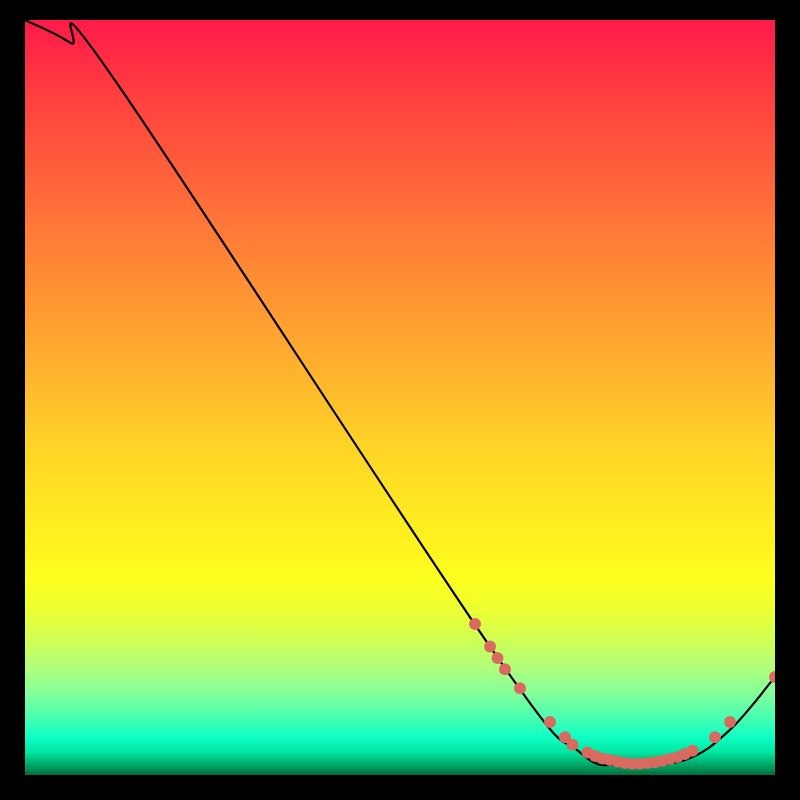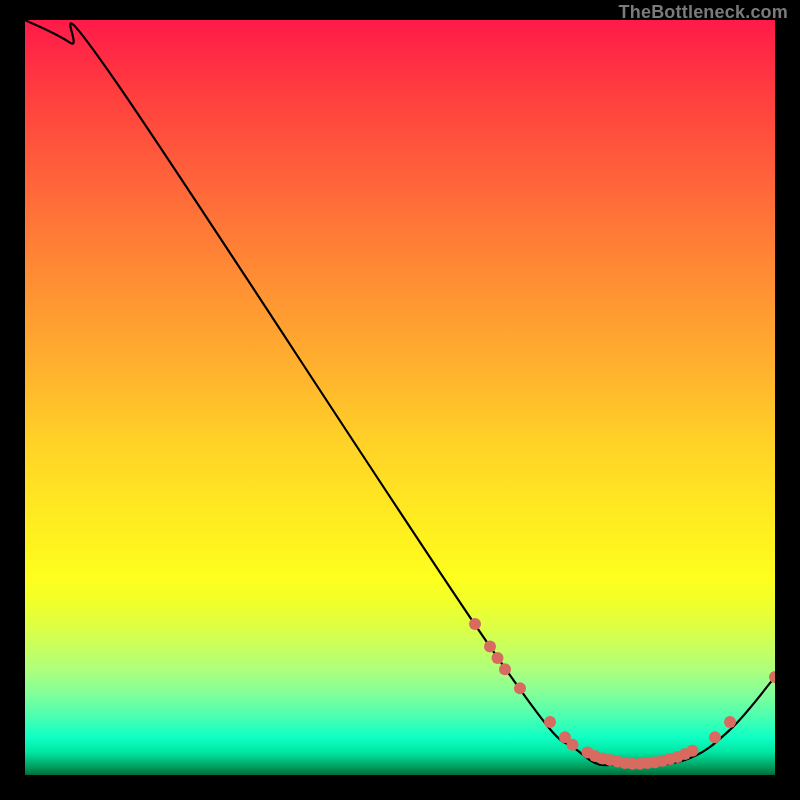--- a/index.html
+++ b/index.html
@@ -96,14 +96,13 @@
         <circle cx="645.0" cy="739.1" r="6" fill="#d86a5f"></circle>
         <circle cx="652.5" cy="736.9" r="6" fill="#d86a5f"></circle>
         <circle cx="660.0" cy="733.9" r="6" fill="#d86a5f"></circle>
         <circle cx="667.5" cy="730.8" r="6" fill="#d86a5f"></circle>
         <circle cx="690.0" cy="717.3" r="6" fill="#d86a5f"></circle>
         <circle cx="705.0" cy="702.1" r="6" fill="#d86a5f"></circle>
         <circle cx="750.0" cy="656.9" r="6" fill="#d86a5f"></circle>
       </g>
   </svg>
 
-  <div class="watermark">TheBottleneck.com</div>
 </div>
 
 </body></html>

